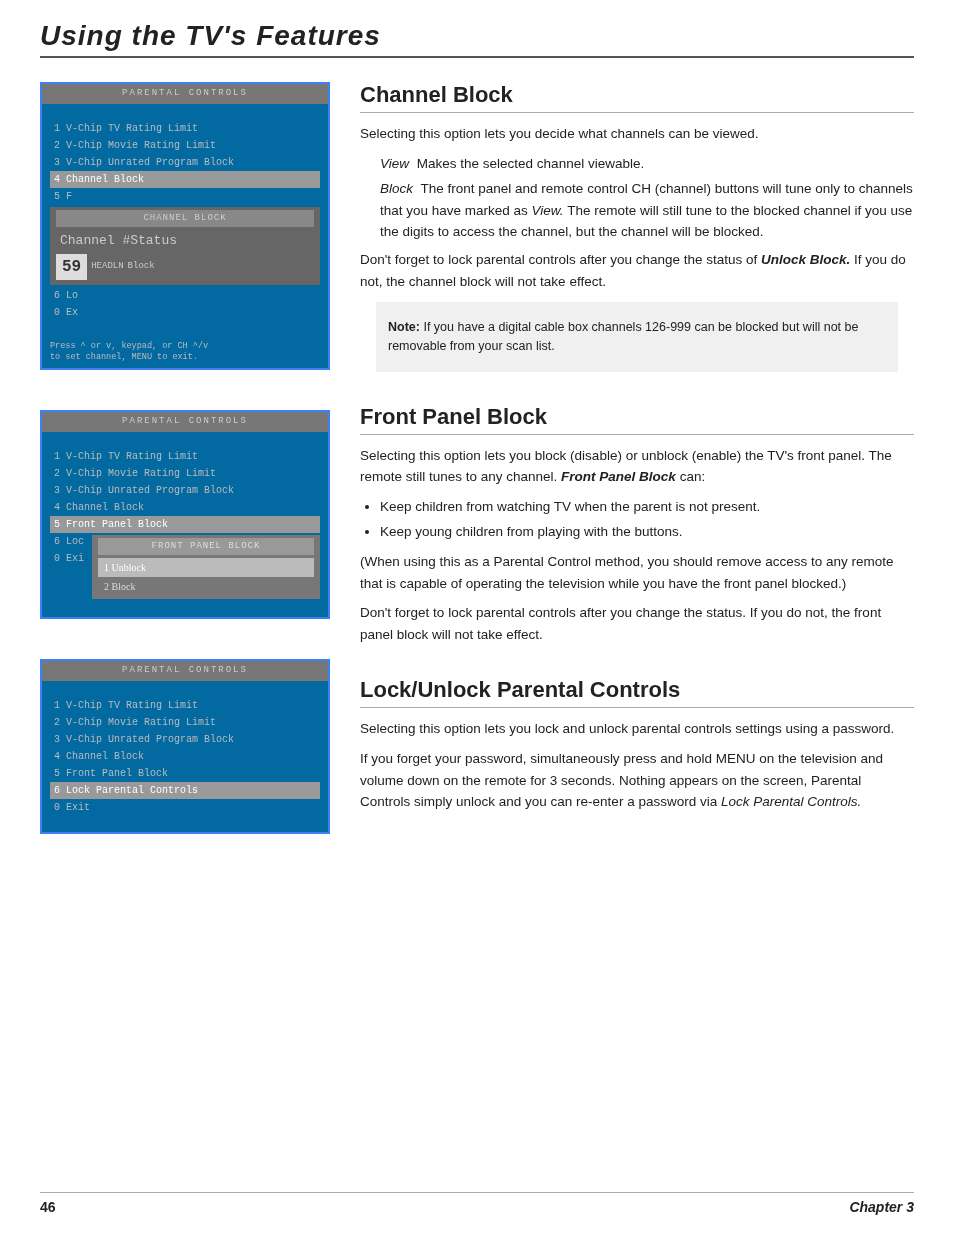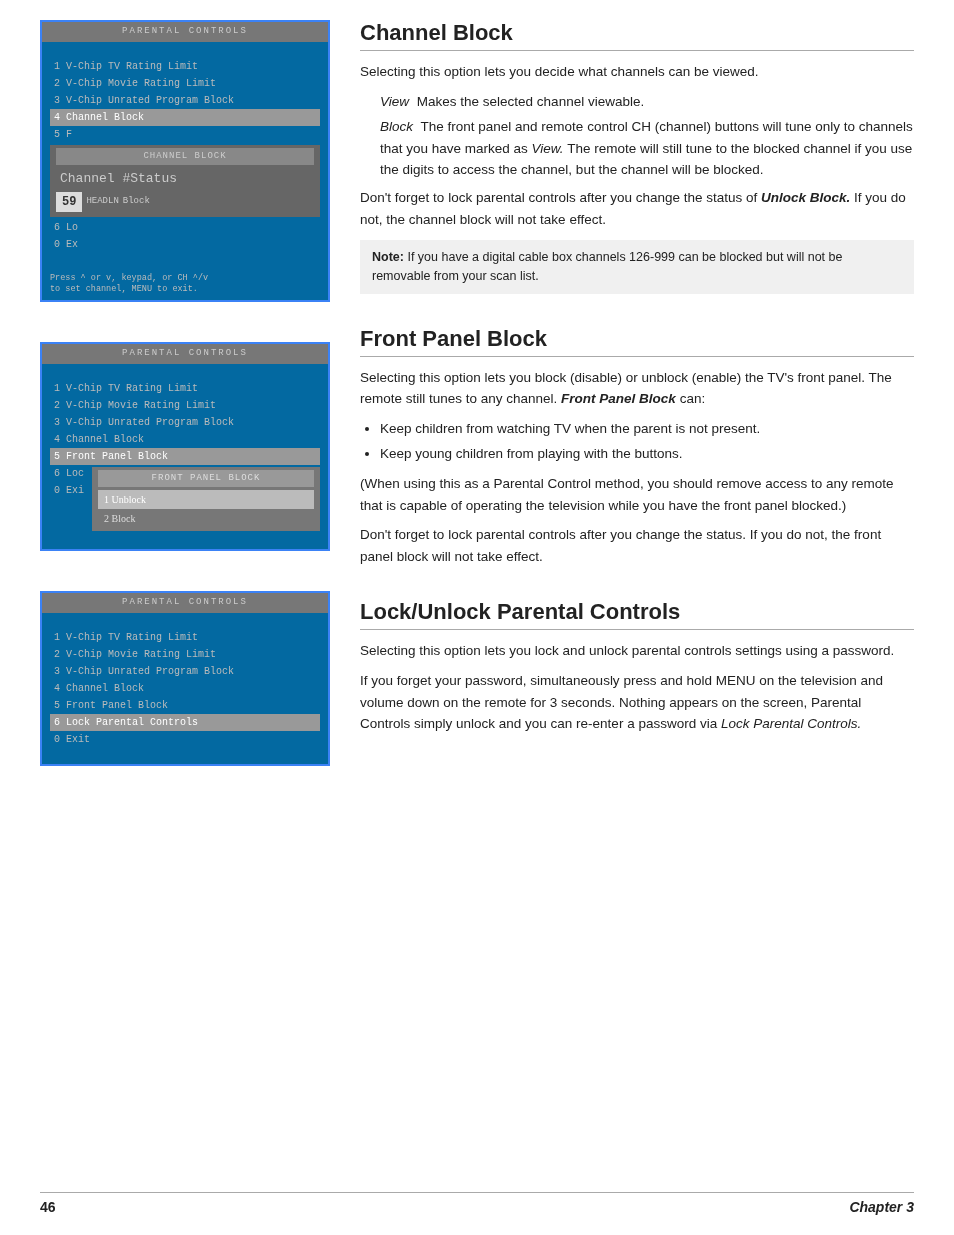--- a/index.html
+++ b/index.html
@@ -117,21 +117,21 @@
       display: flex;
       align-items: center;
       gap: 4px;
       margin: 2px 0;
     }
 
     .channel-number-box {
       background: #ddd;
       color: #333;
       padding: 1px 6px;
-      font-size: 12px;
+      font-size: 16px;
       font-weight: bold;
     }
 
     .channel-name {
       color: #ccc;
       font-size: 9px;
     }
 
     .channel-status {
       color: #ccc;
@@ -208,22 +208,22 @@
 
     .indent-line .label {
       font-style: italic;
       font-weight: normal;
       margin-right: 4px;
     }
 
     .note-box {
       background: #f0f0f0;
       border-left: none;
-      padding: 8px 12px;
-      margin: 10px 0;
+      padding: 16px 12px;
+      margin: 10px 16px;
       font-size: 12.5px;
       line-height: 1.5;
     }
 
     .note-box .note-label {
       font-weight: bold;
       font-size: 12.5px;
     }
 
     .bullet-list {
@@ -269,20 +269,23 @@
       font-style: italic;
       font-weight: bold;
       color: #222;
     }
   </style>
 </head>
 <body>
 
 <div class="page-wrapper">
 
+  <div class="page-header">
+    <h1 class="page-title">Using the TV's Features</h1>
+  </div>
 
   <div class="main-content">
 
     <div class="left-column">
 
       <div class="tv-menu">
         <div class="tv-menu-header">PARENTAL  CONTROLS</div>
         <div class="tv-menu-items">
           <div class="tv-menu-item">1 V-Chip TV Rating Limit</div>
           <div class="tv-menu-item">2 V-Chip Movie Rating Limit</div>

